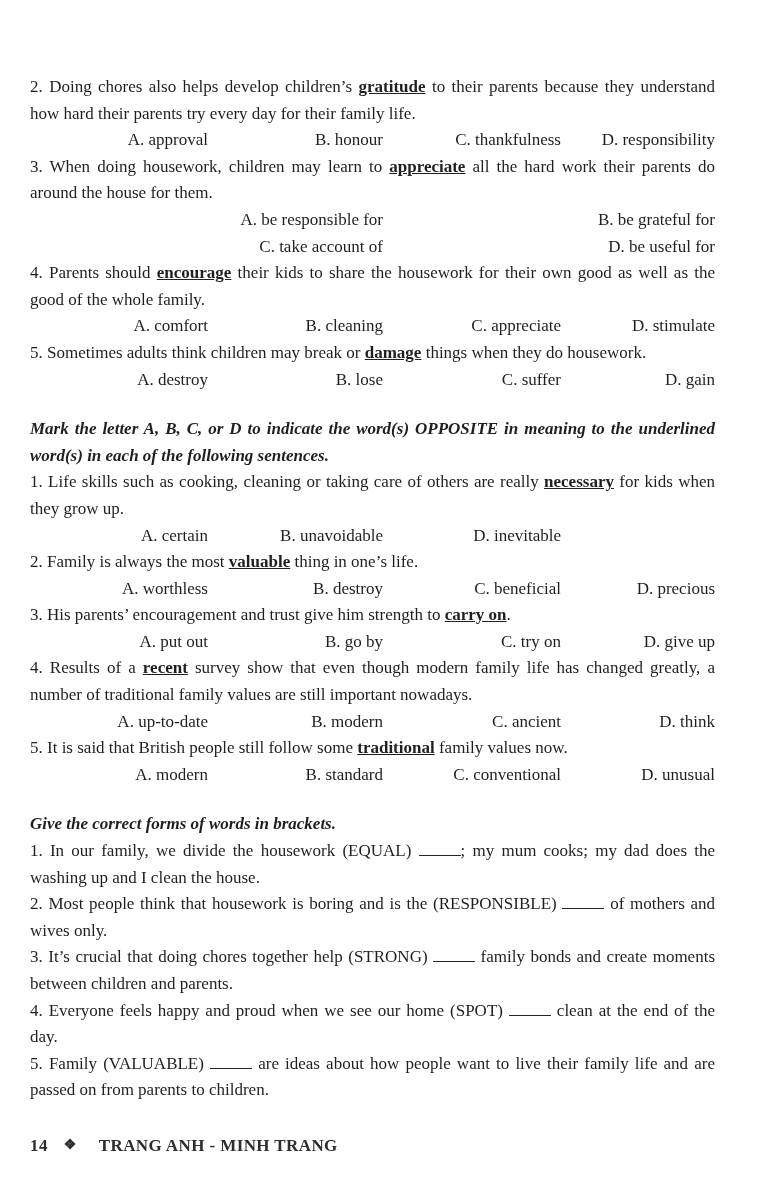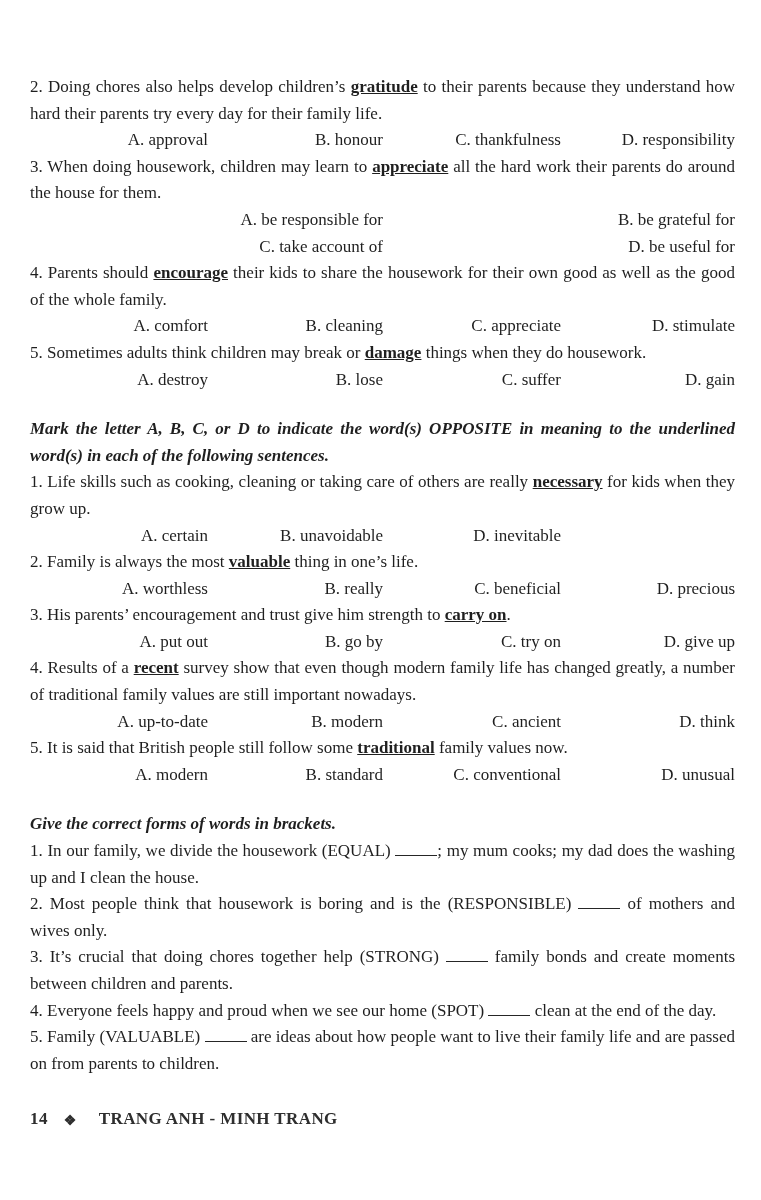--- a/index.html
+++ b/index.html
@@ -6,21 +6,21 @@
   body {
     width: 761px; height: 1200px;
     background: #ffffff;
     font-family: "Liberation Serif", "DejaVu Serif", serif;
     color: #1f1f1f;
     overflow: hidden;
   }
   .page {
     box-sizing: border-box;
     width: 761px; height: 944px;
-    padding: 74px 26px 0 30px;
+    padding: 74px 46px 0 30px;
   }
   section { margin: 0; }
   section + section { margin-top: 23px; }
   p.q, p.heading, .opts {
     margin: 0;
     font-size: 17px;
     line-height: 26.6px;
   }
   p.q { text-align: justify; }
   p.heading { font-weight: bold; font-style: italic; text-align: justify; }
@@ -30,21 +30,21 @@
     width: 42px; height: 0.85em;
     border-bottom: 1.5px solid #262626;
   }
   .opts { display: grid; }
   .opts.cols4 { grid-template-columns: 178px 175px 178px 1fr; }
   .opts.cols2 { grid-template-columns: 353px 1fr; }
   .opt { white-space: nowrap; text-align: right; }
   .footer {
     margin-top: 32px;
     display: flex;
-    align-items: flex-end;
+    align-items: flex-start;
     font-weight: bold;
     font-size: 17px;
     color: #2e2e2e;
     letter-spacing: 0.4px;
   }
   .footer .pageno { margin-right: 16px; }
   .footer .fleuron { font-size: 14px; margin-right: 22px; color: #2e2e2e; }
 </style>
 </head>
 <body>
@@ -85,21 +85,21 @@
         <p class="heading">Mark the letter A, B, C, or D to indicate the word(s) OPPOSITE in meaning to the underlined word(s) in each of the following sentences.</p>
         <p class="q"><span>1. Life skills such as cooking, cleaning or taking care of others are really </span><span class="kw">necessary</span><span> for kids when they grow up.</span></p>
         <div class="opts cols4">
           <span class="opt">A. certain</span>
           <span class="opt">B. unavoidable</span>
           <span class="opt">D. inevitable</span>
         </div>
         <p class="q"><span>2. Family is always the most </span><span class="kw">valuable</span><span> thing in one’s life.</span></p>
         <div class="opts cols4">
           <span class="opt">A. worthless</span>
-          <span class="opt">B. really</span>
+          <span class="opt">B. destroy</span>
           <span class="opt">C. beneficial</span>
           <span class="opt">D. precious</span>
         </div>
         <p class="q"><span>3. His parents’ encouragement and trust give him strength to </span><span class="kw">carry on</span><span>.</span></p>
         <div class="opts cols4">
           <span class="opt">A. put out</span>
           <span class="opt">B. go by</span>
           <span class="opt">C. try on</span>
           <span class="opt">D. give up</span>
         </div>

